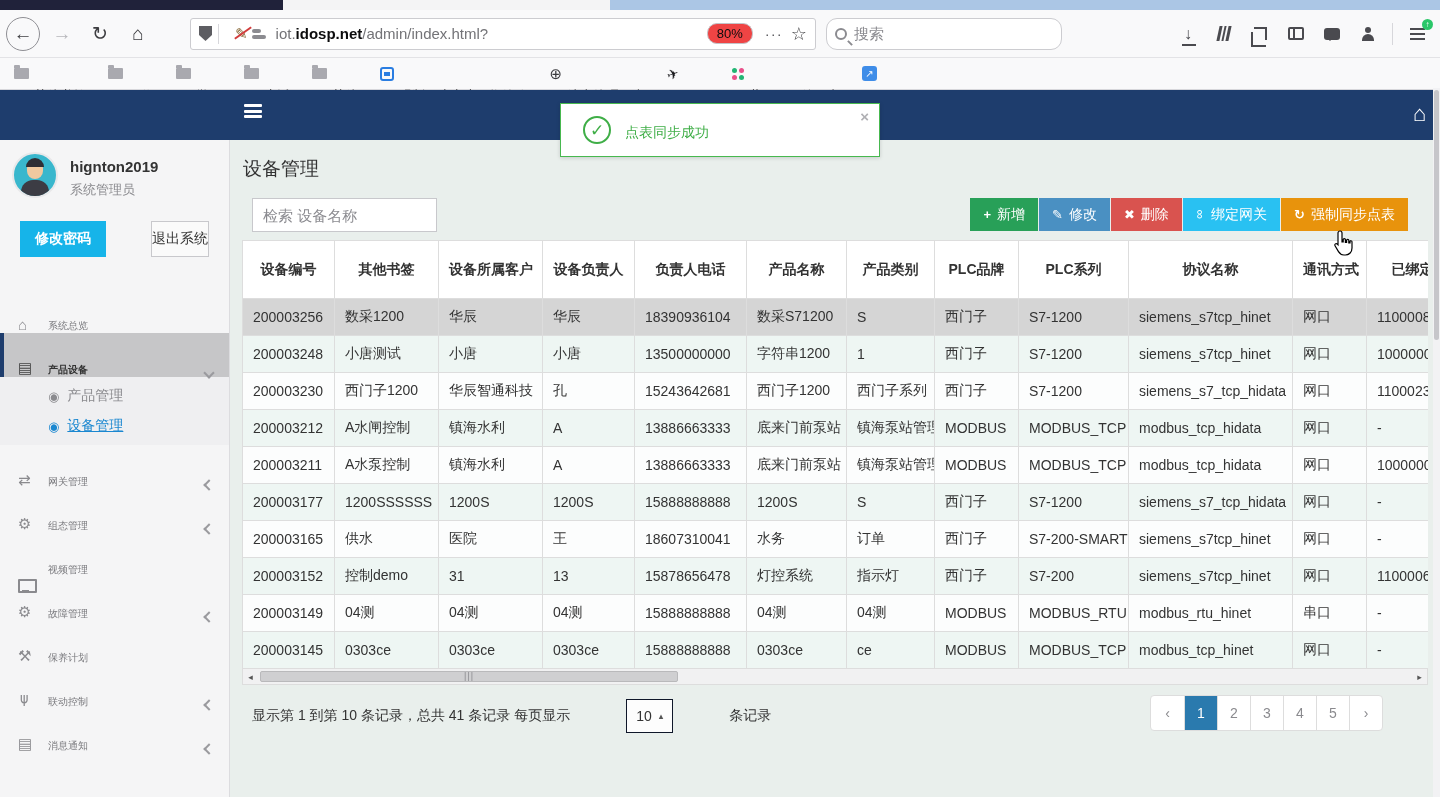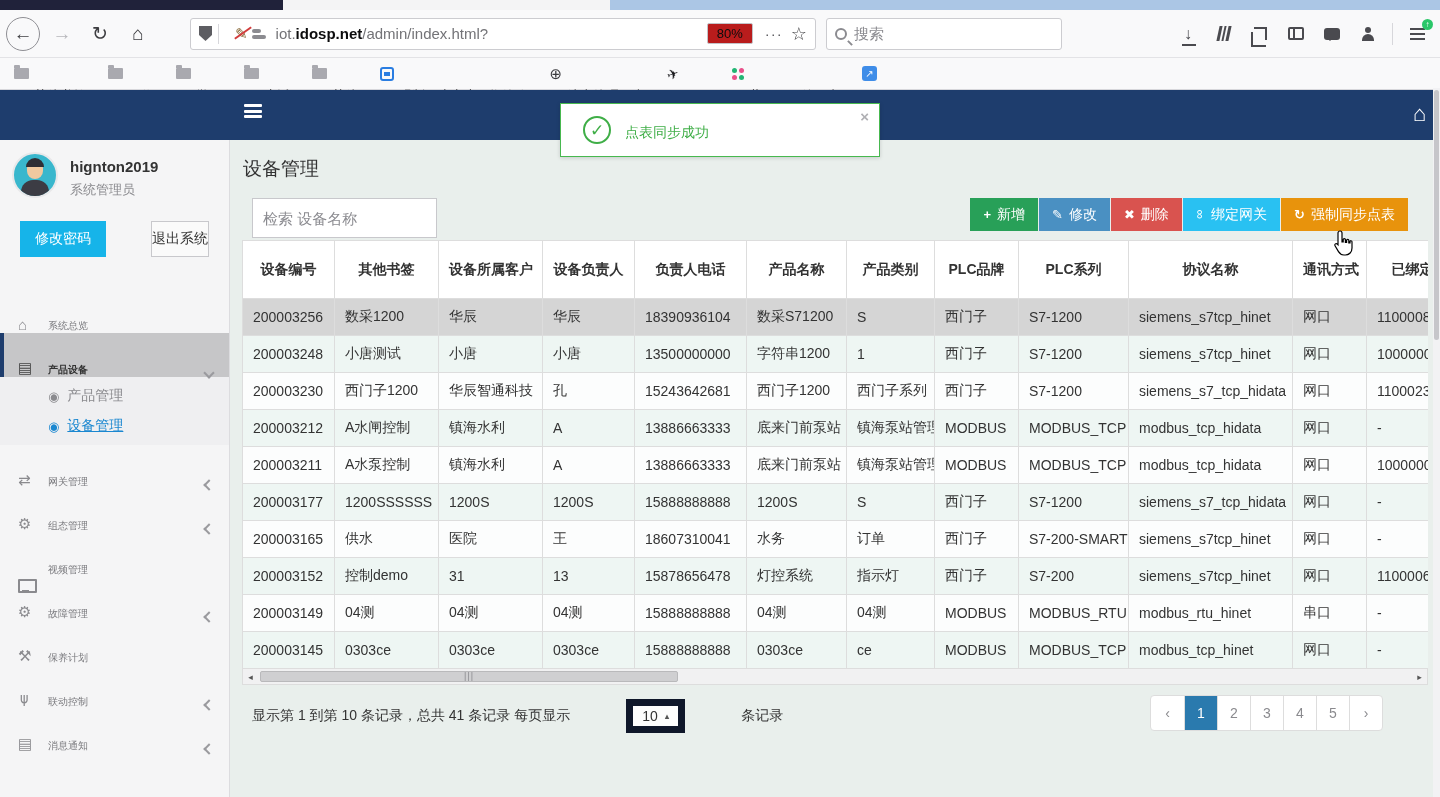--- a/index.html
+++ b/index.html
@@ -13,24 +13,24 @@
 
   
   #navbar { position:absolute; left:0; top:10px; width:1440px; height:48px; background:#f9f9fa; border-bottom:1px solid #e3e3e6; display:flex; align-items:center; }
   .navbtn { width:32px; height:32px; display:flex; align-items:center; justify-content:center; font-size:19px; color:#3d3d40; margin-left:6px; }
   .navbtn.circle { border:1px solid #8f8f94; border-radius:50%; width:34px; height:34px; }
   .navbtn.disabled { color:#b6b6ba; }
   .urlbar { display:flex; align-items:center; height:32px; width:626px; margin-left:36px; background:#fff; border:1px solid #ccccd0; border-radius:3px; padding:0 8px; }
   .urlbar .sep { width:1px; height:20px; background:#d7d7db; margin:0 8px 0 6px; }
   .url-text { flex:1; font-size:15px; color:#737377; white-space:nowrap; overflow:hidden; }
   .url-text b { color:#0c0c0d; font-weight:bold; }
-  .zoom-pill { font-size:13px; color:#0c0c0d; background:#b91c1c; border:1px solid #c3c3c8; border-radius:2px; padding:2px 9px; margin:0 6px; }
+  .zoom-pill { font-size:13px; color:#0c0c0d; background:#ef4444; border:1px solid #c3c3c8; border-radius:10px; padding:2px 9px; margin:0 6px; }
   .page-dots { color:#5a5a5f; font-size:15px; letter-spacing:1px; margin:0 6px; }
   .star { color:#3d3d40; font-size:18px; margin-left:2px; }
-  .searchbar { display:flex; align-items:center; height:32px; width:236px; margin-left:10px; background:#fff; border:1px solid #ccccd0; border-radius:3px; padding:0 8px; }
+  .searchbar { display:flex; align-items:center; height:32px; width:236px; margin-left:10px; background:#fff; border:1px solid #ccccd0; border-radius:11px; padding:0 8px; }
   .searchbar input, .dev-search input { border:none; outline:none; font-size:15px; color:#333; width:100%; background:transparent; font-family:inherit; }
   .searchbar input::placeholder, .dev-search input::placeholder { color:#8b8b90; }
   #right-icons { display:flex; align-items:center; margin-left:108px; }
   #right-icons .tbi { width:36px; height:30px; display:flex; align-items:center; justify-content:center; color:#4a4a4f; font-size:17px; position:relative; }
   .vline { width:1px; height:22px; background:#d7d7db; margin:0 6px; }
 
   
   .ic-mag { width:12px; height:12px; border:2px solid #8b8b90; border-radius:50%; position:relative; margin-right:7px; flex:none; }
   .ic-mag::after { content:""; position:absolute; width:6px; height:2px; background:#8b8b90; transform:rotate(45deg); left:10px; top:12px; }
   .ic-shield { width:13px; height:15px; background:#5d5d62; clip-path:polygon(0 0,100% 0,100% 60%,50% 100%,0 60%); flex:none; }
@@ -80,21 +80,21 @@
   #sidebar { position:absolute; left:0; top:140px; width:230px; height:657px; background:#f5f5f6; border-right:1px solid #dcdcdf; overflow:hidden; }
   .profile { padding:12px 12px 0 12px; display:flex; }
   .avatar { width:46px; height:46px; border-radius:50%; background:#39b7cd; overflow:hidden; position:relative; flex:none; border:2px solid #e8e8ea; }
   .avatar::before { content:""; position:absolute; left:13px; top:7px; width:16px; height:18px; border-radius:8px 8px 9px 9px; background:#f0c9a0; }
   .avatar::after { content:""; position:absolute; left:7px; top:26px; width:28px; height:18px; border-radius:12px 12px 0 0; background:#3c3c44; }
   .avatar .hair { position:absolute; left:12px; top:4px; width:18px; height:9px; border-radius:9px 9px 0 0; background:#2e2e35; }
   .pname { margin-left:12px; padding-top:6px; }
   .pname .nm { font-size:15px; font-weight:bold; color:#333; }
   .pname .rl { font-size:13px; color:#8a8a8e; margin-top:6px; }
   .pbtns { display:flex; padding:22px 20px 0 20px; justify-content:space-between; }
-  .btn-cyan { background:#16b4e9; color:#fff; border:none; font-size:14px; padding:8px 15px; cursor:pointer; font-family:inherit; }
+  .btn-cyan { background:#16b4e9; color:#fff; border:none; font-size:14px; padding:8px 15px; cursor:pointer; font-family:inherit;font-weight:bold; }
   .btn-ghost { background:#fafafa; color:#333; border:1px solid #c8c8cc; font-size:14px; padding:8px 0; cursor:pointer; font-family:inherit; }
   .nav { margin-top:32px; }
   .nav-item { height:44px; display:flex; align-items:flex-end; padding:0 16px 0 18px; color:#7a7a7e; font-size:10px; position:relative; }
   .nav-item .nico { width:22px; font-size:15px; color:#8a8a8e; flex:none; }
   .nav-item .nlbl { flex:1; margin-left:8px; }
   .nav-item .chev { width:8px; height:8px; border-left:2px solid #9a9a9e; border-bottom:2px solid #9a9a9e; transform:rotate(45deg); }
   .nav-item .chev.down { transform:rotate(-45deg); margin-top:-4px; }
   .nav-item.active { background:#c6c6c8; color:#333; font-weight:bold; border-left:4px solid #1e3d6d; padding-left:14px; }
   .nav-item.active .nico { color:#444; }
   .subnav { background:#efeff1; padding:4px 0; }
@@ -110,21 +110,21 @@
   .g-mon::before { content:""; position:absolute; left:0; top:2px; width:15px; height:10px; border:2px solid #8a8a8e; border-radius:1px; }
   .g-mon::after { content:""; position:absolute; left:4px; top:13px; width:7px; height:2px; background:#8a8a8e; }
   .g-wrench::before { content:"⚒"; } .g-tree::before { content:"⋔"; display:inline-block; transform:rotate(180deg); }
   .g-mail::before { content:"✉"; }
 
   
   #content { position:absolute; left:230px; top:140px; width:1203px; height:657px; background:#e9efec; overflow:hidden; }
   .page-title { font-size:19px; color:#333; margin:16px 0 12px 13px; }
   .panel { margin-left:12px; width:1186px; position:relative; overflow:hidden; }
   .toolbar { height:46px; position:relative; }
-  .dev-search { position:absolute; left:10px; top:4px; width:185px; height:40px; background:#fff; border:1px solid #c8c8cc; padding:0 10px; display:flex; align-items:center; }
+  .dev-search { position:absolute; left:10px; top:4px; width:185px; height:34px; background:#fff; border:1px solid #c8c8cc; padding:0 10px; display:flex; align-items:center; }
   .actions { position:absolute; right:20px; top:4px; display:flex; }
   .abtn { height:33px; border:none; color:#fff; font-size:14px; padding:0 13px; margin-left:1px; display:flex; align-items:center; cursor:pointer; font-family:inherit; }
   .abtn .bic { margin-right:6px; font-size:13px; font-weight:bold; }
   .abtn.green { background:#28a058; } .abtn.blue { background:#4a90c2; } .abtn.red { background:#d9534f; }
   .abtn.cyan { background:#29c1f2; } .abtn.orange { background:#e8930c; }
   .bic.link { display:inline-block; transform:rotate(90deg); font-weight:normal; }
 
   table.dev { border-collapse:collapse; table-layout:fixed; width:1244px; background:#fff; font-size:14px; color:#333; }
   table.dev th, table.dev td { border:1px solid #ddd; height:37px; padding:0 10px; text-align:left; white-space:nowrap; overflow:hidden; }
   table.dev th { height:58px; font-weight:bold; text-align:center; background:#fff; }
@@ -135,21 +135,21 @@
   
   .hscroll { height:16px; background:#f1f1f2; border:1px solid #ddd; border-top:none; position:relative; display:flex; align-items:center; }
   .hs-arrow { width:15px; height:14px; display:flex; align-items:center; justify-content:center; color:#555; font-size:9px; flex:none; }
   .hs-arrow.right { position:absolute; right:0; }
   .hs-thumb { position:absolute; left:17px; top:2px; width:418px; height:11px; background:#cfcfd1; border:1px solid #b9b9bb; border-radius:2px; }
   .hs-thumb::before { content:"|||"; position:absolute; left:50%; top:-1px; transform:translateX(-50%); font-size:9px; color:#8a8a8e; letter-spacing:1px; }
 
   
   .pgrow { height:46px; position:relative; margin-top:4px; font-size:14px; color:#333; }
   .pg-left { position:absolute; left:10px; top:10px; display:flex; align-items:center;gap:48px; }
-  .size-sel { border:7px solid #0f172a; background:#fdfdfd; height:34px; padding:0 9px; margin:0 8px; display:flex; align-items:center; font-size:14px; color:#333; }
+  .size-sel { border:1px solid #0f172a; background:#fdfdfd; height:34px; padding:0 9px; margin:0 8px; display:flex; align-items:center; font-size:14px; color:#333; }
   .size-sel .car { font-size:9px; margin-left:7px; color:#555; }
   .pager { position:absolute; right:45px; top:6px; display:flex; border:1px solid #ddd; border-radius:4px; overflow:hidden; background:#fff; }
   .pgbtn { min-width:33px; height:34px; display:flex; align-items:center; justify-content:center; font-size:14px; color:#8a8a8e; border-left:1px solid #ddd; cursor:pointer; }
   .pgbtn:first-child { border-left:none; }
   .pgbtn.active { background:#2a7aae; color:#fff; }
 
   
   #toast { position:absolute; left:560px; top:103px; width:320px; height:54px; background:#fff; border:1px solid #47b84f; box-shadow:0 1px 4px rgba(0,0,0,.15); z-index:50; }
   .toast-check { position:absolute; left:22px; top:12px; width:28px; height:28px; border:2px solid #3fae47; border-radius:50%; color:#3fae47; font-size:17px; display:flex; align-items:center; justify-content:center; }
   .toast-msg { position:absolute; left:64px; top:20px; font-size:14px; color:#3fae47; }

